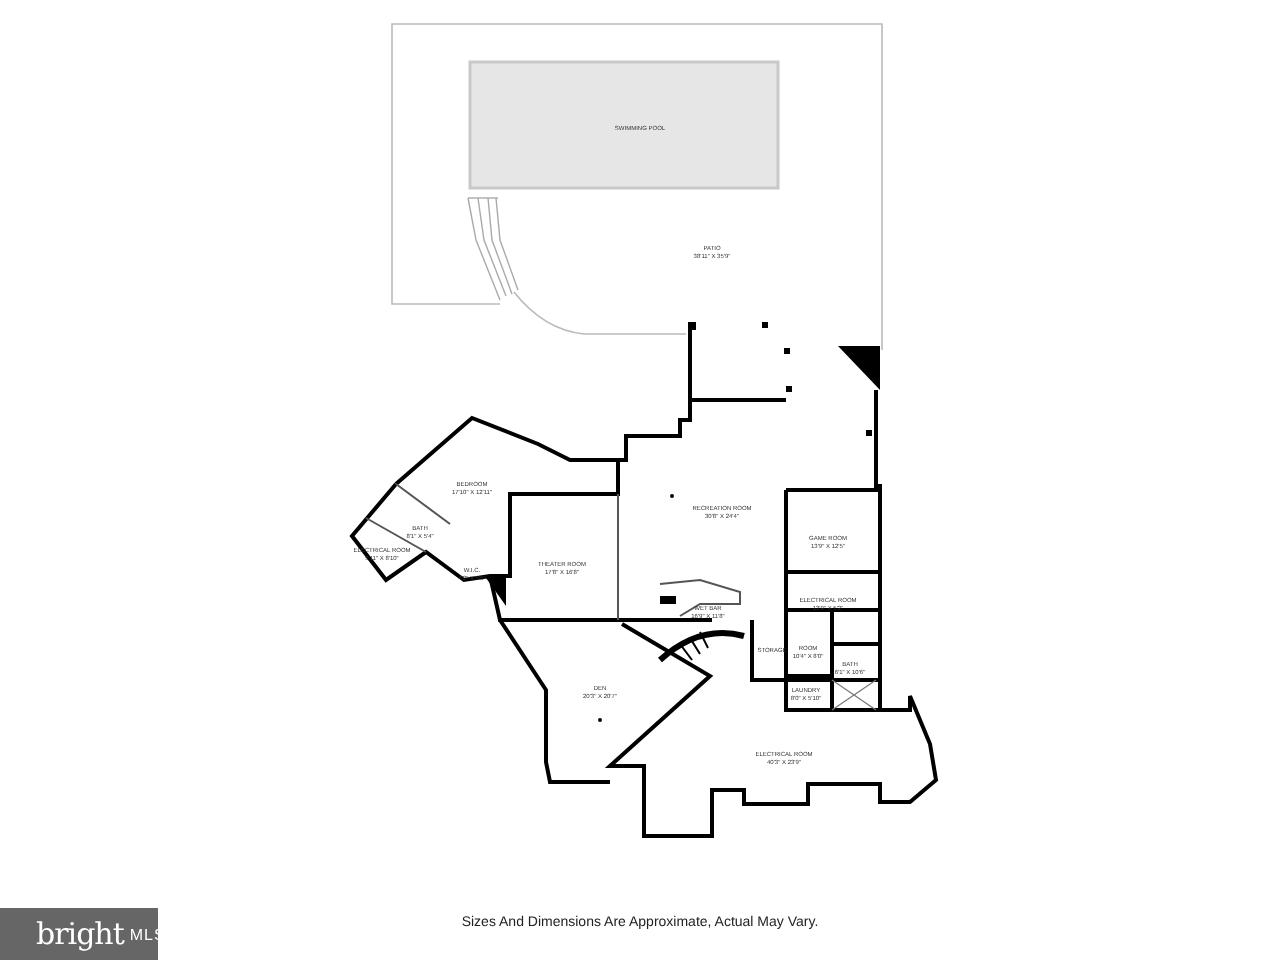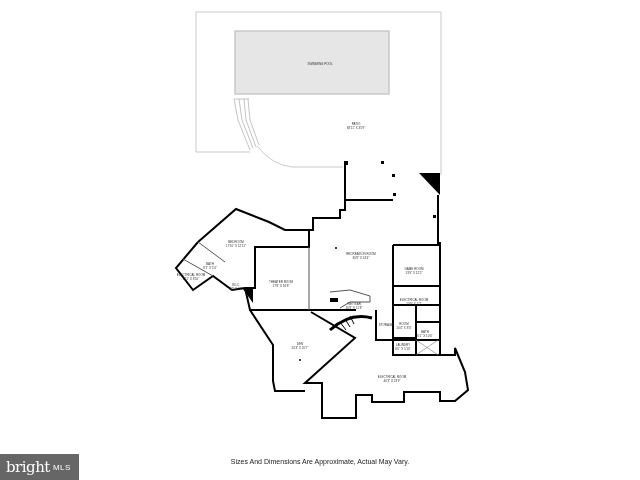--- a/index.html
+++ b/index.html
@@ -1,21 +1,21 @@
 <!DOCTYPE html>
 <html><head>
 <meta charset="utf-8">
 <style>
   html,body{margin:0;padding:0;background:#fff;}
   body{width:640px;height:480px;position:relative;overflow:hidden;font-family:"Liberation Sans",sans-serif;}
   #plan{position:absolute;left:0;top:0;width:640px;height:480px;}
   .lbl{position:absolute;font-size:3px;color:#333;text-align:center;transform:translateX(-50%);line-height:4px;white-space:nowrap;}
   .lbl .dim{display:block;}
   #disclaimer{position:absolute;left:0;width:640px;top:458px;text-align:center;font-size:7px;color:#222;}
-  #logo{position:absolute;left:0;top:454px;width:79px;height:26px;background:#666;color:#fff;display:flex;align-items:center;padding-left:6px;box-sizing:border-box;}
+  #logo{position:absolute;left:0;top:454px;width:79px;height:26px;background:#666;color:#fff;display:flex;align-items:center;padding-left:18px;box-sizing:border-box;}
   #logo .b{font-family:"DejaVu Serif",serif;font-size:15px;letter-spacing:-0.5px;}
   #logo .m{font-size:8px;margin-left:3px;letter-spacing:0.5px;}
 </style>
 </head>
 <body>
 
 <svg id="plan" viewBox="0 0 640 480" xmlns="http://www.w3.org/2000/svg">
 
   <g fill="none" stroke="#bbb" stroke-width="0.8">
     <polyline points="250,152 196,152 196,12 441,12 441,175"></polyline>

